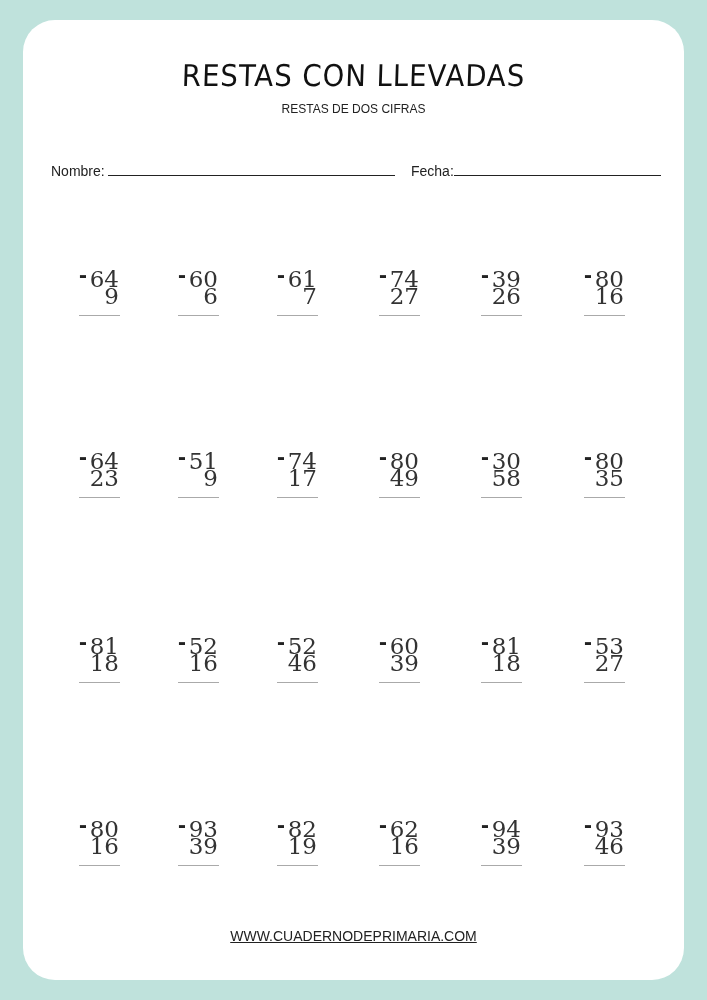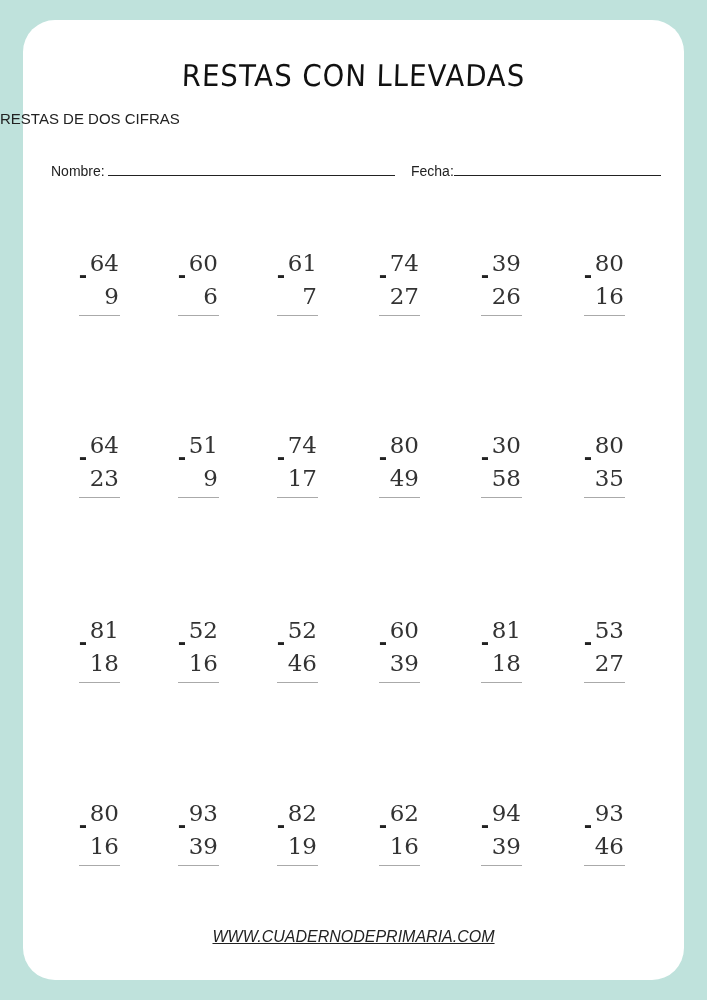--- a/index.html
+++ b/index.html
@@ -1,29 +1,29 @@
 <!DOCTYPE html>
 <html><head>
 <meta charset="utf-8">
 <style>
   html, body { margin:0; padding:0; }
   body { width:707px; height:1000px; background:#bfe2dc; position:relative; overflow:hidden; }
   .card { position:absolute; left:23px; top:20px; width:661px; height:960px; background:#fff; border-radius:32px; }
   .title { position:absolute; left:0; top:58px; width:707px; text-align:center; font-family:"DejaVu Sans", sans-serif; font-size:30px; font-weight:normal; color:#111; letter-spacing:1px; transform:scaleX(0.92); font-style:normal; }
   .title span { display:inline-block; transform:skewX(-2deg); }
-  .subtitle { position:absolute; left:0; top:102px; width:707px; font-family:"Liberation Sans", sans-serif; font-size:15px; color:#222;margin-top:8px; }
+  .subtitle { position:absolute; left:0; top:102px; width:707px; text-align:center; font-family:"Liberation Sans", sans-serif; font-size:12px; color:#222; }
   .field { position:absolute; top:163px; font-family:"Liberation Sans", sans-serif; font-size:14px; color:#222; white-space:nowrap; }
   .field .line { display:inline-block; border-bottom:1px solid #222; height:12px; vertical-align:baseline; margin-left:3px; }
   .grid { position:absolute; left:0; top:0; width:707px; height:1000px; }
   .prob { position:absolute; width:60px; height:80px; font-family:"DejaVu Serif", serif; color:#333; }
-  .prob .top { position:absolute; right:20px; top:0; font-size:23px; line-height:28px; text-align:right; }
+  .prob .top { position:absolute; right:20px; top:16px; font-size:23px; line-height:28px; text-align:right; }
   .prob .bot { position:absolute; right:20px; top:33px; font-size:23px; line-height:28px; text-align:right; }
   .prob .minus { position:absolute; left:0; top:14px; font-family:"Liberation Sans", sans-serif; font-size:24px; font-weight:bold; line-height:24px; color:#222; }
   .prob .rule { position:absolute; left:0; top:66px; width:41px; height:0; border-top:1.5px solid #aaa; }
-  .footer { position:absolute; left:0; top:928px; width:707px; text-align:center; font-family:"Liberation Sans", sans-serif; font-size:16px; color:#222;font-style:italic; }
+  .footer { position:absolute; left:0; top:928px; width:707px; text-align:center; font-family:"Liberation Sans", sans-serif; font-size:14px; color:#222; }
   .footer span { text-decoration:underline; }
 </style>
 </head>
 <body>
 
 <div class="card"></div>
 
 <div class="title"><span>RESTAS CON LLEVADAS</span></div>
 <div class="subtitle">RESTAS DE DOS CIFRAS</div>
 

